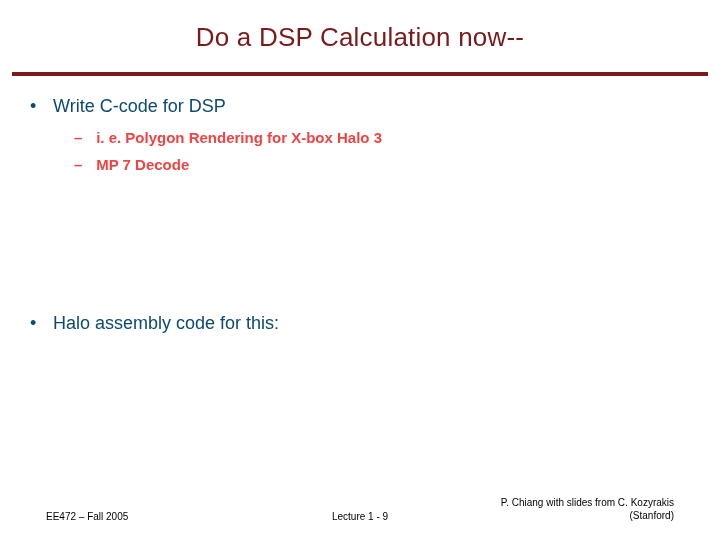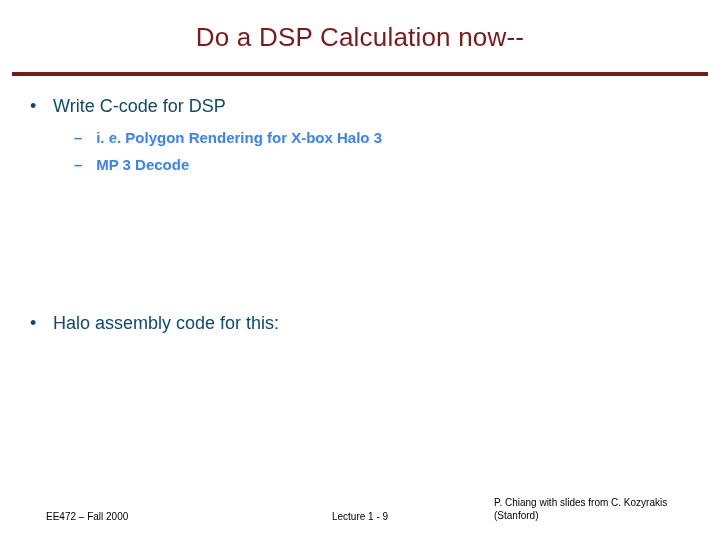--- a/index.html
+++ b/index.html
@@ -4,56 +4,56 @@
 <style>
   * { margin: 0; padding: 0; box-sizing: border-box; }
   html, body { width: 720px; height: 540px; background: #fff; font-family: Arial, Helvetica, sans-serif; }
   .slide { width: 720px; height: 540px; position: relative; background: #fff; }
   .title { text-align: center; color: #7a1a1a; font-size: 26px; font-weight: 400; padding-top: 22px; letter-spacing: 0.2px; }
   .rule { position: absolute; top: 72px; left: 12px; right: 12px; height: 4px; background: #7a1a1a; }
   .content { position: absolute; top: 96px; left: 30px; right: 30px; }
   .b1 { font-size: 18px; color: #0c4a6e; margin-bottom: 12px; }
   .b1 .bullet { display: inline-block; width: 18px; }
   .sub { margin-left: 44px; margin-bottom: 10px; }
-  .b2 { font-size: 15px; font-weight: 700; color: #3b82f6; margin-bottom: 10px; }
+  .b2 { font-size: 15px; font-weight: 700; color: #ef4444; margin-bottom: 10px; }
   .b2 .dash { display: inline-block; width: 18px; font-weight: 700; }
   .gap { height: 130px; }
   .footer { position: absolute; bottom: 18px; left: 0; right: 0; display: flex; justify-content: space-between; align-items: flex-end; font-size: 10px; color: #000; padding: 0 46px; }
   .footer .mid { position: absolute; left: 50%; transform: translateX(-50%); }
-  .footer .right { text-align: left; max-width: 180px; line-height: 1.25; }
+  .footer .right { text-align: right; max-width: 180px; line-height: 1.25; }
 </style>
 </head>
 <body>
 
 <div class="slide">
   <div class="title">Do a DSP Calculation now--</div>
   <div class="rule"></div>
 
   <div class="content">
     <div class="b1">
       <span class="bullet">•</span>
       <span>Write C-code for DSP</span>
     </div>
     <div class="sub">
       <div class="b2">
         <span class="dash">–</span>
         <span>i. e. Polygon Rendering for X-box Halo 3</span>
       </div>
       <div class="b2">
         <span class="dash">–</span>
-        <span>MP 3 Decode</span>
+        <span>MP 7 Decode</span>
       </div>
     </div>
 
     <div class="gap"></div>
 
     <div class="b1">
       <span class="bullet">•</span>
       <span>Halo assembly code for this:</span>
     </div>
   </div>
 
   <div class="footer">
-    <div class="left">EE472 – Fall 2000</div>
+    <div class="left">EE472 – Fall 2005</div>
     <div class="mid">Lecture 1 - 9</div>
     <div class="right">P. Chiang with slides from C. Kozyrakis (Stanford)</div>
   </div>
 </div>
 
 </body></html>

